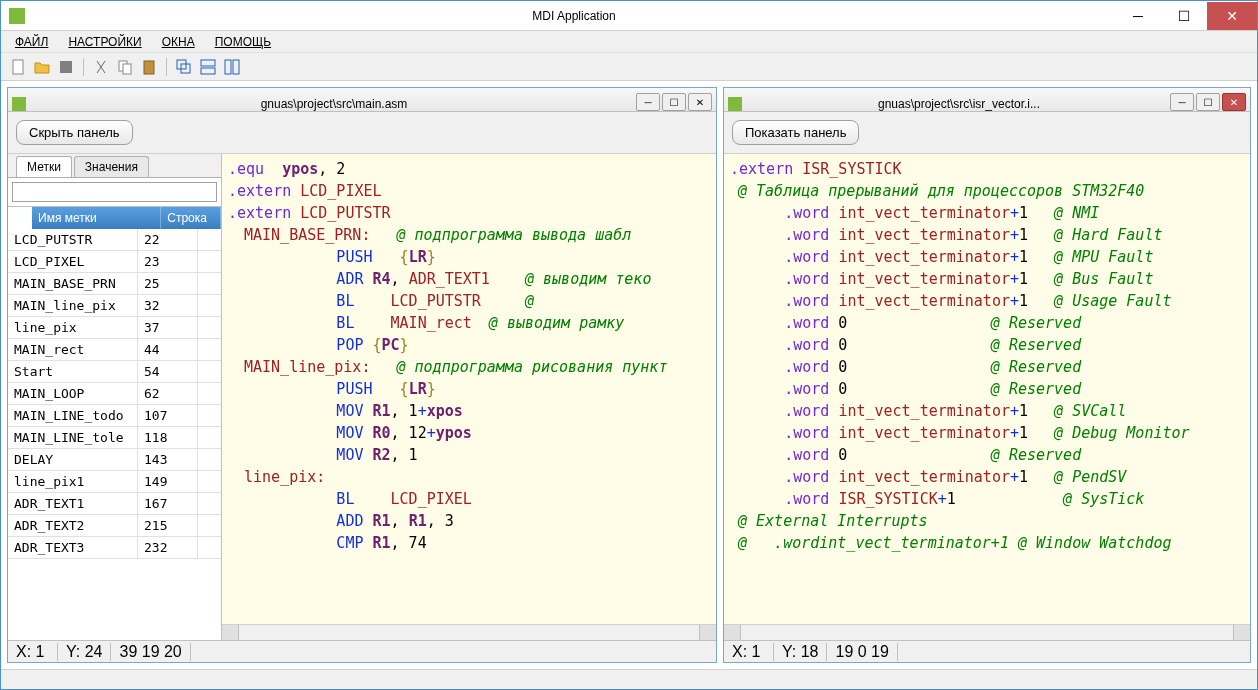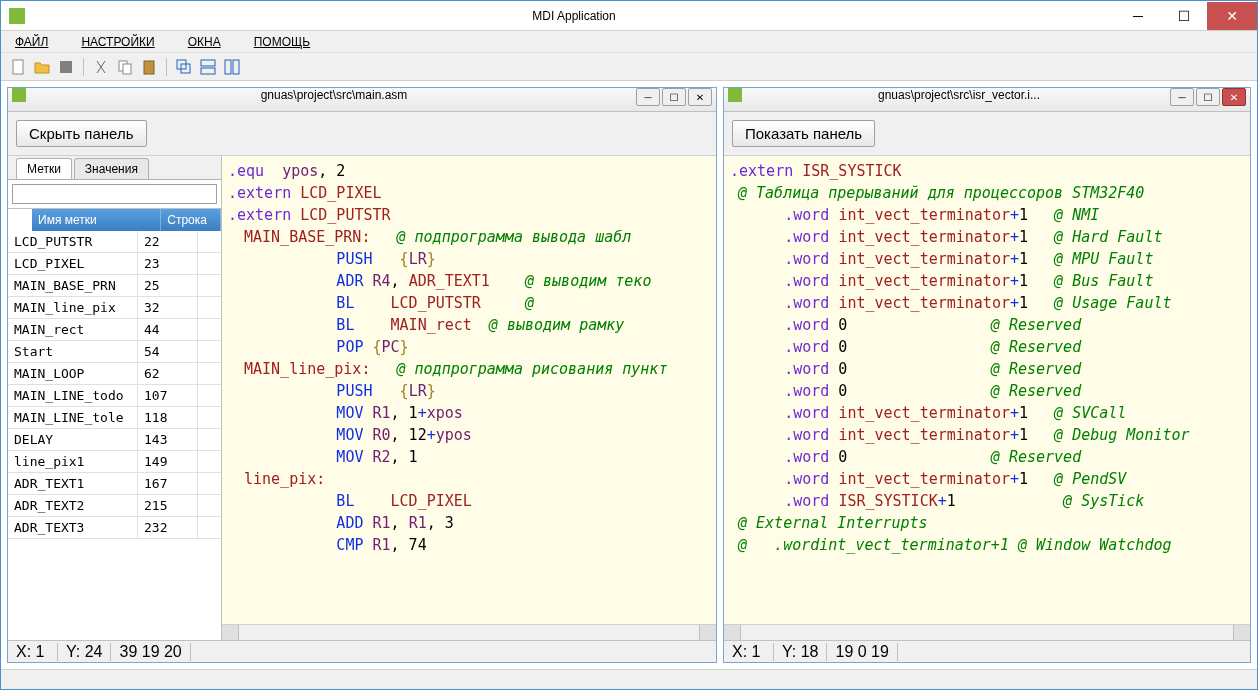--- a/index.html
+++ b/index.html
@@ -4,59 +4,59 @@
 <style>
 * { box-sizing: border-box; margin: 0; padding: 0; }
 body { font-family: "Segoe UI", Tahoma, sans-serif; font-size: 12px; background: #fff; overflow: hidden; }
 .window { width: 1258px; height: 690px; border: 1px solid #4a90d0; display: flex; flex-direction: column; background: #fff; }
 .titlebar { height: 30px; background: #fff; display: flex; align-items: center; padding: 0 0 0 8px; border-bottom: 1px solid #d0d0d0; }
 .titlebar-icon { width: 16px; height: 16px; background: #7fba3a; margin-right: 8px; }
 .titlebar-title { flex: 1; text-align: center; font-size: 12px; color: #000; }
 .titlebar-buttons { display: flex; }
 .tbtn { width: 46px; height: 28px; display: flex; align-items: center; justify-content: center; font-size: 14px; cursor: pointer; }
 .tbtn.close { background: #c75050; color: #fff; width: 50px; }
-.menubar { height: 22px; background: #f0f0f0; display: flex; align-items: center; padding: 0 8px; gap: 21px; border-bottom: 1px solid #e0e0e0; }
+.menubar { height: 22px; background: #f0f0f0; display: flex; align-items: center; padding: 0 8px; gap: 8px; border-bottom: 1px solid #e0e0e0; }
 .menubar span { padding: 2px 6px; font-size: 12px; text-decoration: underline; cursor: pointer; }
 .toolbar { height: 28px; background: #f0f0f0; display: flex; align-items: center; padding: 0 8px; gap: 6px; border-bottom: 1px solid #d0d0d0; }
 .toolbar .icon { width: 18px; height: 18px; display: flex; align-items: center; justify-content: center; cursor: pointer; }
 .toolbar .sep { width: 1px; height: 18px; background: #c0c0c0; margin: 0 2px; }
 .mdi-area { flex: 1; background: #fff; padding: 6px; display: flex; gap: 6px; overflow: hidden; }
 .statusbar-main { height: 20px; background: #f0f0f0; border-top: 1px solid #d0d0d0; }
 .child { border: 1px solid #7aa5d0; display: flex; flex-direction: column; background: #f0f0f0; }
 .child.left { width: 710px; }
 .child.right { flex: 1; }
-.child-titlebar { height: 24px; background: linear-gradient(#f8f8f8,#e8e8e8); display: flex; align-items: flex-start; padding: 0 4px; border-bottom: 1px solid #c0c0c0; }
+.child-titlebar { height: 24px; background: linear-gradient(#f8f8f8,#e8e8e8); display: flex; align-items: flex-end; padding: 0 4px; border-bottom: 1px solid #c0c0c0; }
 .child-icon { width: 14px; height: 14px; background: #7fba3a; margin-right: 6px; }
 .child-title { flex: 1; text-align: center; font-size: 12px; }
 .child-btns { display: flex; gap: 2px; }
 .cbtn { width: 24px; height: 18px; border: 1px solid #a0a0a0; background: #f0f0f0; display: flex; align-items: center; justify-content: center; font-size: 10px; cursor: pointer; border-radius: 2px; }
 .cbtn.close { background: #c75050; color: #fff; border-color: #a03030; }
 .panel-bar { padding: 8px; border-bottom: 1px solid #d0d0d0; }
-.panel-btn { padding: 4px 12px; background: linear-gradient(#fff,#e8e8e8); border: 1px solid #a0a0a0; border-radius: 2px; cursor: pointer; font-size: 15px; }
+.panel-btn { padding: 4px 12px; background: linear-gradient(#fff,#e8e8e8); border: 1px solid #a0a0a0; border-radius: 8px; cursor: pointer; font-size: 13px; }
 .child-body { flex: 1; display: flex; overflow: hidden; }
 .side-panel { width: 214px; border-right: 1px solid #c0c0c0; display: flex; flex-direction: column; background: #f0f0f0; }
 .tabs { display: flex; padding: 2px 4px 0 8px; }
 .tab { padding: 3px 10px; border: 1px solid #b0b0b0; background: #fff; font-size: 12px; cursor: pointer; border-bottom: none; margin-right: 2px; border-radius: 3px 3px 0 0; }
 .tab.inactive { background: #e8e8e8; }
 .search-row { padding: 4px; background: #fff; border-top: 1px solid #b0b0b0; }
 .search-row input { width: 100%; border: 1px solid #a0a0a0; padding: 2px 4px; font-size: 12px; }
 .table { flex: 1; overflow-y: auto; background: #fff; border-top: 1px solid #c0c0c0; }
 .table-header { display: flex; background: linear-gradient(#5aa0e0,#3a7ec0); color: #fff; font-size: 12px; margin-left: 24px; }
 .table-header div { padding: 4px 6px; border-right: 1px solid rgba(255,255,255,0.3); }
 .col-name { width: 130px; }
 .col-line { width: 60px; }
 .table-row { display: flex; font-family: Consolas, monospace; font-size: 13px; border-bottom: 1px solid #e0e0e0; }
 .table-row div { padding: 3px 6px; border-right: 1px solid #e0e0e0; white-space: nowrap; overflow: hidden; }
 .editor { flex: 1; background: #fffde8; overflow: auto; font-family: Consolas, monospace; font-size: 15px; padding: 4px 6px; line-height: 22px; white-space: nowrap; position: relative; }
 .editor .line { white-space: pre; }
 .kw-dir { color: #6d28d9; }
 .kw-label { color: #a02020; padding-left: 16px; }
 .kw-ident { color: #a02020; }
 .kw-op { color: #1030e0; }
-.kw-reg { color: #702070; }
+.kw-reg { color: #702070; font-weight: bold; }
 .kw-comment { color: #008000; font-style: italic; margin-left: 8px; }
 .kw-brace { color: #a08020; }
 .kw-plus { color: #1030e0; }
 .child-status { height: 22px; background: #f0f0f0; border-top: 1px solid #c0c0c0; display: flex; align-items: center; font-size: 16px; }
 .child-status div { padding: 0 8px; border-right: 1px solid #c0c0c0; min-width: 50px; }
 .hscroll { height: 16px; background: #f0f0f0; border-top: 1px solid #d0d0d0; position: relative; }
 .hscroll::before { content: ''; position: absolute; left: 0; width: 16px; height: 100%; background: #e0e0e0; border-right: 1px solid #c0c0c0; }
 .hscroll::after { content: ''; position: absolute; right: 0; width: 16px; height: 100%; background: #e0e0e0; border-left: 1px solid #c0c0c0; }
 svg { display: block; }
 </style>
@@ -173,20 +173,24 @@
                 </div>
                 <div class="table-row">
                   <div class="col-name">MAIN_BASE_PRN</div>
                   <div class="col-line">25</div>
                 </div>
                 <div class="table-row">
                   <div class="col-name">MAIN_line_pix</div>
                   <div class="col-line">32</div>
                 </div>
                 <div class="table-row">
+                  <div class="col-name">line_pix</div>
+                  <div class="col-line">37</div>
+                </div>
+                <div class="table-row">
                   <div class="col-name">MAIN_rect</div>
                   <div class="col-line">44</div>
                 </div>
                 <div class="table-row">
                   <div class="col-name">Start</div>
                   <div class="col-line">54</div>
                 </div>
                 <div class="table-row">
                   <div class="col-name">MAIN_LOOP</div>
                   <div class="col-line">62</div>

